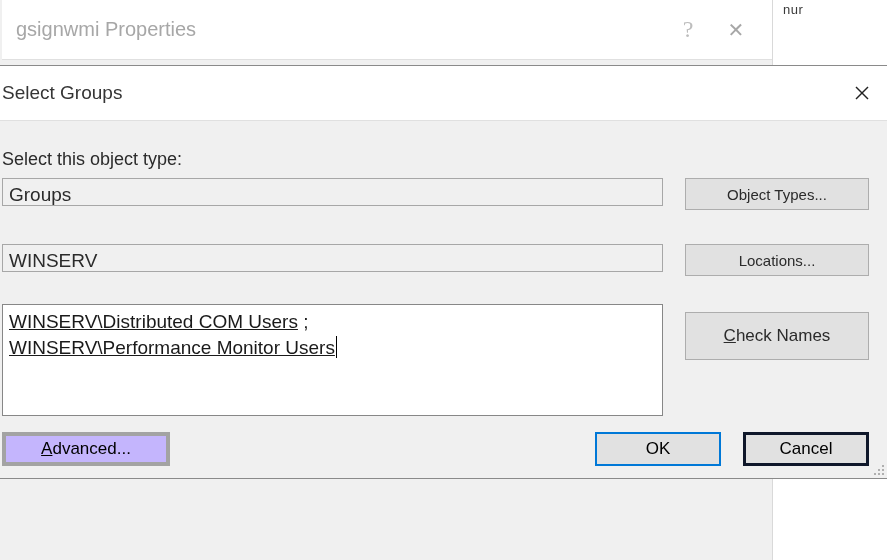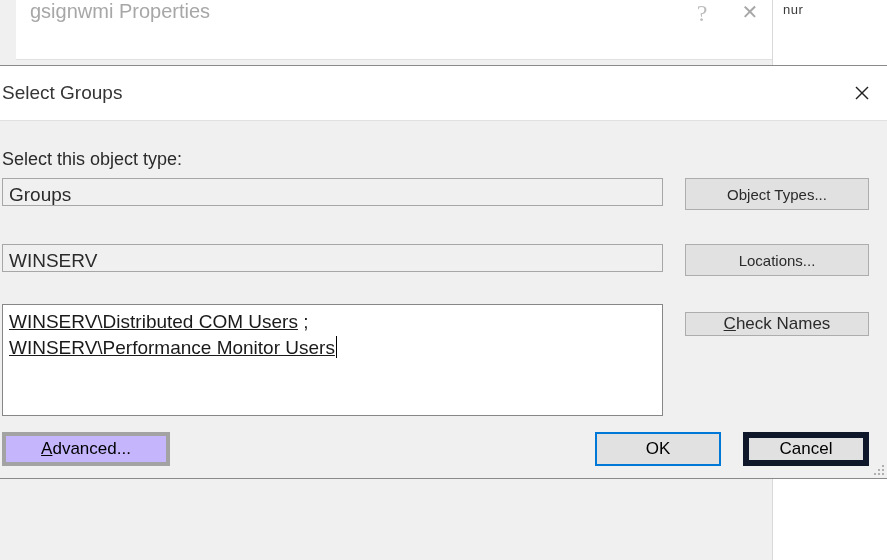--- a/index.html
+++ b/index.html
@@ -8,26 +8,27 @@
       font-size: 15px;
       background: #f0f0f0;
       width: 887px;
       height: 560px;
       overflow: hidden;
       position: relative;
     }
     .parent-window {
       position: absolute;
       top: 0;
-      left: 16px;
+      left: 2px;
       width: 772px;
       height: 60px;
       background: #ffffff;
       border-bottom: 1px solid #e0e0e0;
       display: flex;
+      align-items: center;
       padding: 0 14px;
     }
     .parent-title {
       color: #a7a7a7;
       font-size: 20px;
       flex: 1;
     }
     .parent-help {
       color: #bdbdbd;
       font-size: 24px;
@@ -152,21 +153,21 @@
     .caret {
       display: inline-block;
       width: 1px;
       height: 22px;
       background: #000;
       vertical-align: -4px;
       margin-left: 1px;
     }
     .check-names-btn {
       grid-column: 2 / 3;
-      height: 24px;
+      height: 48px;
       background: #e1e1e1;
       border: 1px solid #adadad;
       font-size: 17px;
       color: #2b2b2b;
       cursor: pointer;
       align-self: start;
       margin-top: 8px;
     }
     .dialog-footer {
       display: flex;
@@ -188,21 +189,21 @@
       height: 34px;
       background: #e1e1e1;
       border: 2px solid #0078d7;
       font-size: 17px;
       cursor: pointer;
     }
     .cancel-btn {
       width: 126px;
       height: 34px;
       background: #e1e1e1;
-      border: 6px solid #0f172a;
+      border: 3px solid #0f172a;
       font-size: 17px;
       cursor: pointer;
     }
     .resize-grip {
       position: absolute;
       right: 2px;
       bottom: 2px;
       width: 14px;
       height: 14px;
     }

